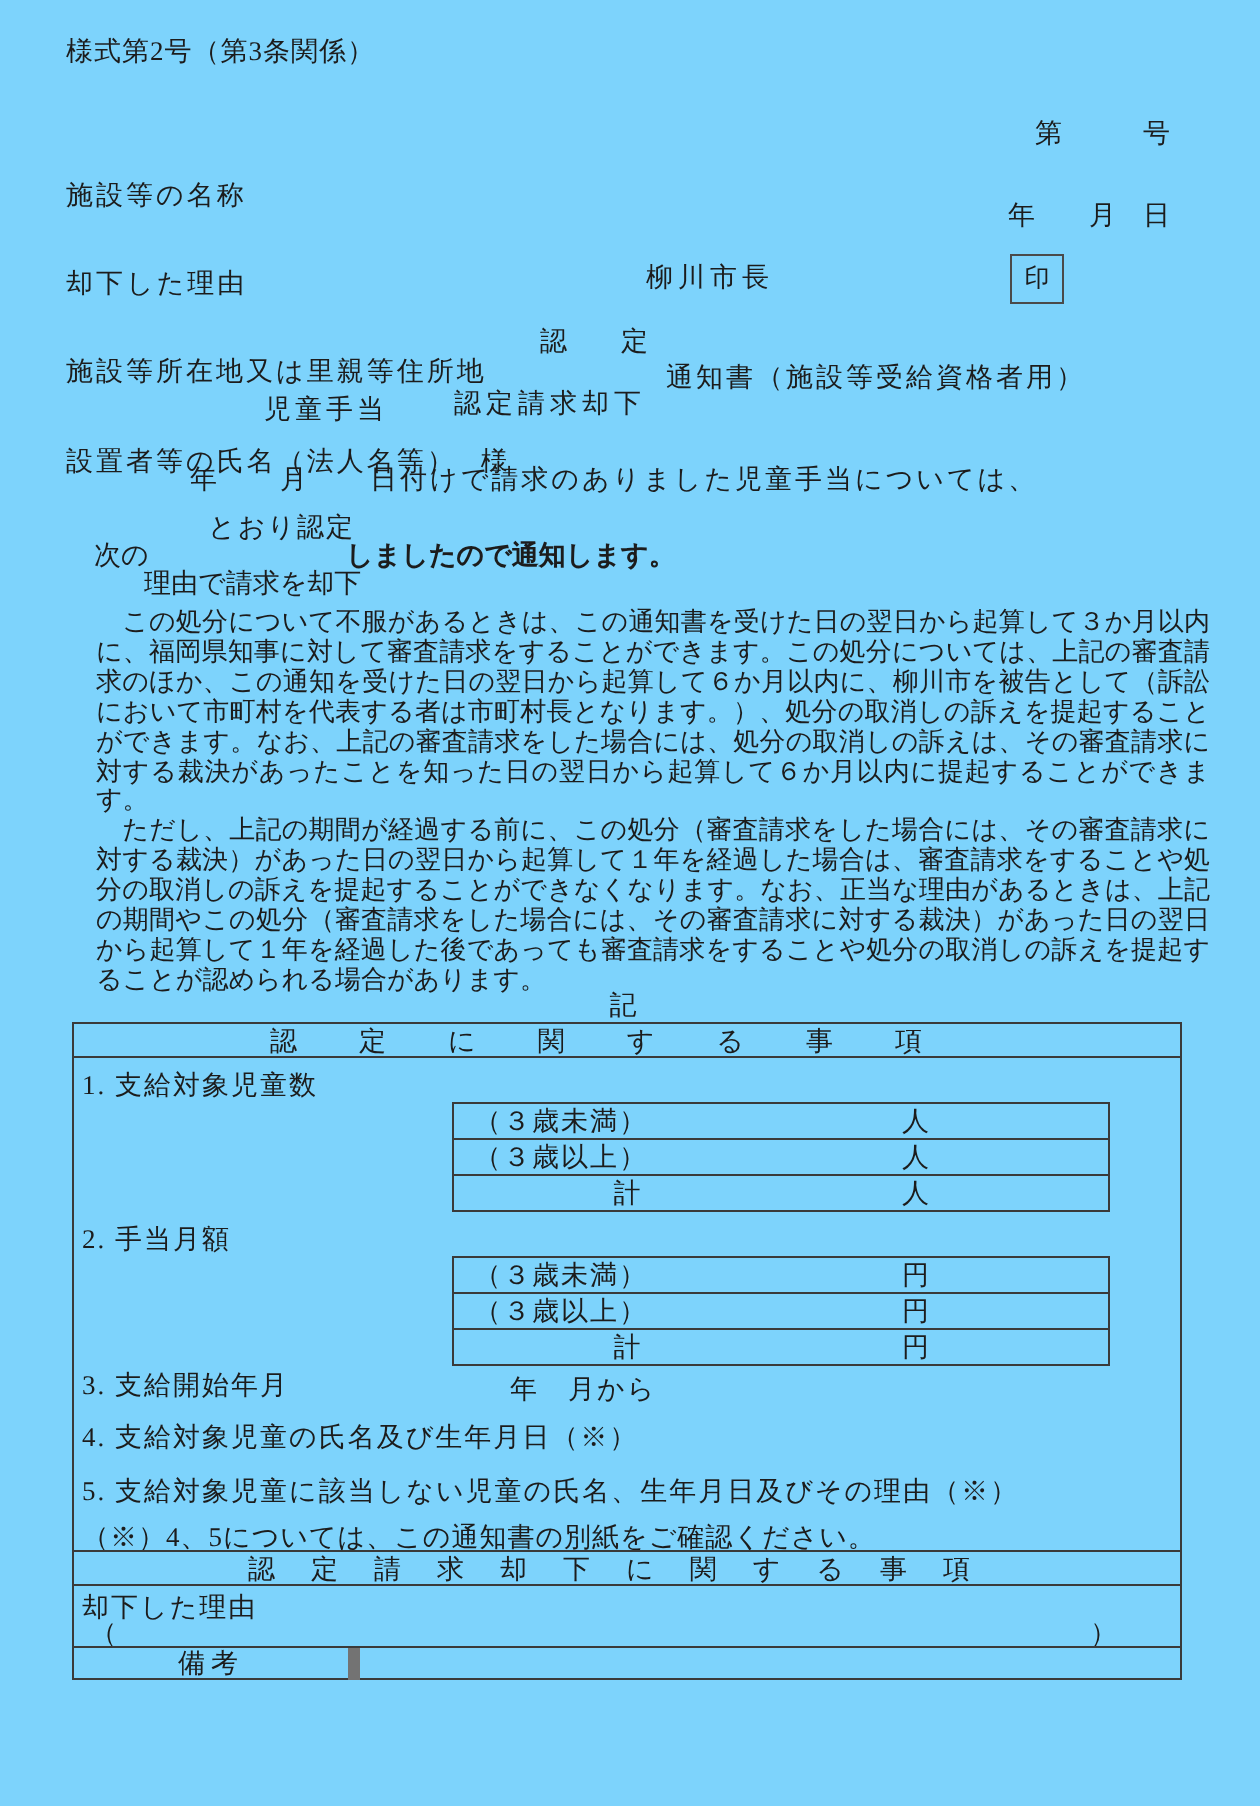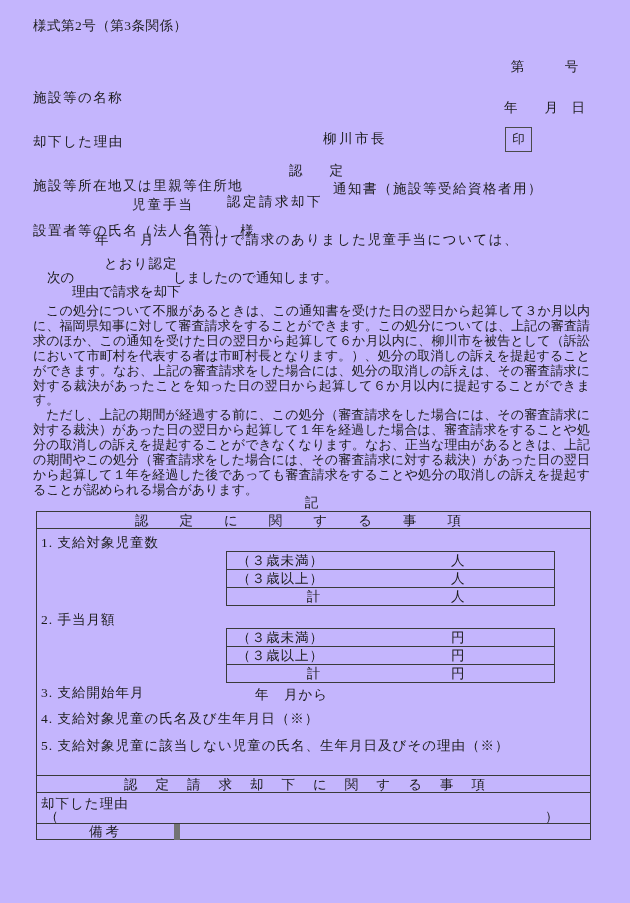--- a/index.html
+++ b/index.html
@@ -1,56 +1,56 @@
 <!DOCTYPE html>
 <html><head>
 <meta charset="utf-8">
 <style>
   html,body { margin:0; padding:0; background:#e8e8e8; }
   .page {
     position:relative;
     width:630px; height:903px;
     margin:0 auto;
-    background:#c4b5fd;
+    background:#7dd3fc;
     color:#1c1c1c;
     font-family:"Liberation Serif","DejaVu Serif",serif;
     font-size:13.5px;
     overflow:hidden;
   }
   .abs { position:absolute; white-space:pre; }
 
   
   .form-label { left:33px; top:17px; letter-spacing:0.5px; }
-  .num-block { right:45px; top:33px; text-align:center; line-height:13.5px; }
+  .num-block { right:45px; top:33px; text-align:right; line-height:13.5px; }
   .facility-block { left:33px; top:61px; line-height:14.8px; letter-spacing:1.5px; }
   .recipient-suffix { margin-left:12px; letter-spacing:0; }
   .mayor { left:323px; top:130px; letter-spacing:2.5px; }
   .seal-box {
     left:505px; top:127px; width:25px; height:23px;
     border:1px solid #4a4a4a;
     display:flex; align-items:center; justify-content:center;
     font-size:12.5px;
   }
 
   
   .title-prefix { left:132px; top:196px; letter-spacing:2px; }
-  .title-opt-top { left:252px; top:162px;padding-left:37px; }
+  .title-opt-top { left:233px; top:162px;padding-left:37px; }
   .title-opt-bottom { left:227px; top:193px; letter-spacing:2.5px; }
   .title-suffix { left:333px; top:180px; letter-spacing:1.5px; }
 
   
   .notice-date { left:95px; top:231px; letter-spacing:1.5px; }
   .notice-opt-top { left:104px; top:255px; letter-spacing:1px; }
   .notice-lead { left:47px; top:269px; }
-  .notice-tail { left:173px; top:269px; }
+  .notice-tail { left:173px; top:269px;font-weight:bold; }
   .notice-opt-bottom { left:72px; top:283px; }
 
   
   .paras {
-    position:absolute; left:33px; top:304px; width:557px;
+    position:absolute; left:48px; top:304px; width:557px;
     font-size:13px; line-height:14.9px;
     text-align:justify; text-justify:inter-ideograph;
     white-space:normal;
   }
   .ki { left:33px; top:494px; width:557px; text-align:center; }
 
   
   .main-table {
     position:absolute; left:36px; top:511px;
     width:555px; height:329px;
@@ -164,20 +164,21 @@
         <span class="lbl">計</span>
         <span class="unit">円</span>
       </div>
     </div>
 
     <div class="item-label" style="top:174px;">3. 支給開始年月</div>
     <div class="item3-value" style="top:174px;">年　月から</div>
 
     <div class="item-label" style="top:200px;">4. 支給対象児童の氏名及び生年月日（※）</div>
     <div class="item-label" style="top:227px;">5. 支給対象児童に該当しない児童の氏名、生年月日及びその理由（※）</div>
+    <div class="item-label" style="top:250px; letter-spacing:0.5px;">（※）4、5については、この通知書の別紙をご確認ください。</div>
 
     <div class="trow rejection">
       <span class="rj-label">却下した理由</span>
       <span class="paren-open">（</span>
       <span class="paren-close">）</span>
     </div>
 
     <div class="trow sec-header sec2">認定請求却下に関する事項</div>
 
     <div class="trow remarks">

